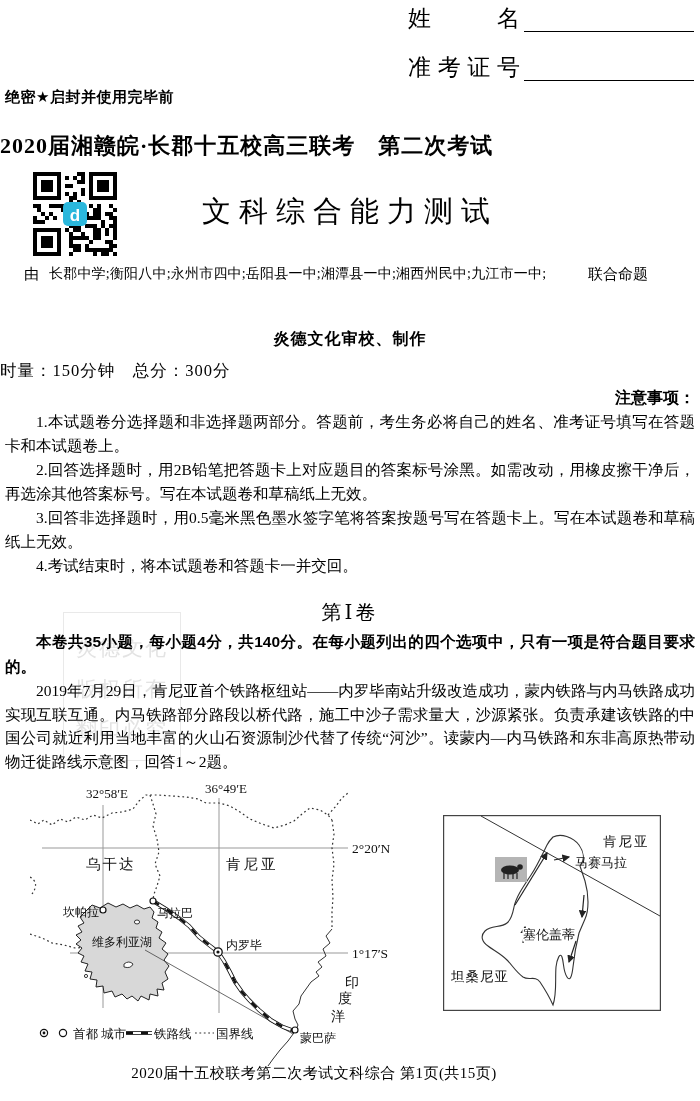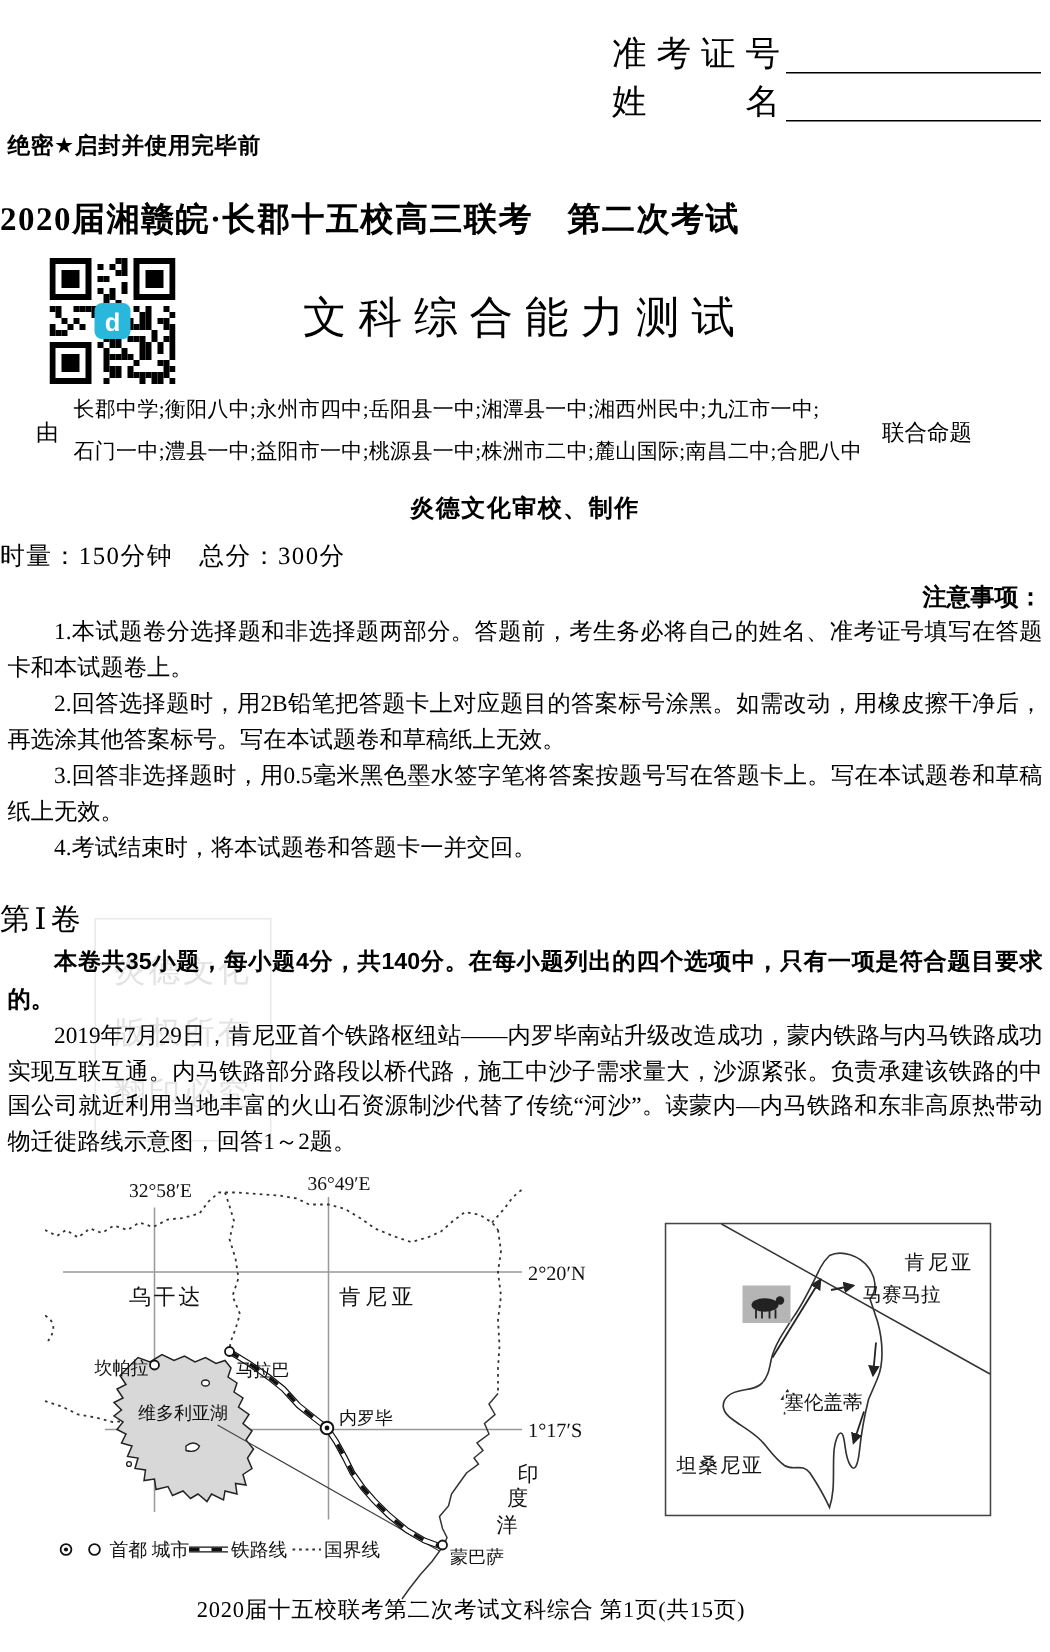--- a/index.html
+++ b/index.html
@@ -33,21 +33,21 @@
   .org-suffix{font-size:15px;white-space:nowrap;}
   
   .credit{left:0;top:329px;width:700px;text-align:center;
     font-family:Liberation Mono, monospace;font-weight:bold;font-size:16px;letter-spacing:1px;}
   .duration{left:0;top:360px;width:604px;text-align:left;font-size:16.5px;letter-spacing:1px;}
   
   .notice{left:5px;top:388px;width:690px;}
   .notice-title{font-family:Liberation Mono, monospace;font-weight:bold;font-size:16px;line-height:22px;text-align:right;}
   .notice p{margin:0;font-size:15.5px;line-height:24px;text-indent:2em;text-align:justify;}
   
-  .section-title{left:0;top:599px;width:700px;font-size:20px;letter-spacing:3px;}
+  .section-title{left:0;top:599px;width:700px;text-align:center;font-size:20px;letter-spacing:3px;}
   .instruction{left:5px;top:630px;width:690px;
     font-family:"Liberation Sans","DejaVu Sans",sans-serif;font-weight:bold;
     font-size:15.5px;line-height:24.5px;text-indent:2em;text-align:justify;}
   .stimulus{left:5px;top:679px;width:690px;font-size:15.5px;line-height:23.5px;
     text-indent:2em;text-align:justify;}
   
   .watermark{left:48px;top:612px;width:112px;border:1px solid #e9e9e9;padding:14px 2px 10px 2px;
     z-index:0;color:#e3e3e3;font-family:"Liberation Sans","DejaVu Sans",sans-serif;
     font-size:21px;line-height:41px;text-align:center;letter-spacing:2px;margin-left:15px;}
   
@@ -60,26 +60,26 @@
 </head>
 <body>
 
 <div class="abs watermark">
   <div>炎德文化</div>
   <div>版权所有</div>
   <div>翻印必究</div>
 </div>
 
 <div class="abs name-block z1">
+  <div class="blank-row">
+    <span class="blank-label">姓名</span>
+    <span class="blank-line"></span>
+  </div>
   <div class="blank-row second">
     <span class="blank-label">准考证号</span>
-    <span class="blank-line"></span>
-  </div>
-  <div class="blank-row">
-    <span class="blank-label">姓名</span>
     <span class="blank-line"></span>
   </div>
 </div>
 
 <div class="abs secrecy z1">绝密★启封并使用完毕前</div>
 
 <div class="abs exam-title z1">2020届湘赣皖·长郡十五校高三联考　第二次考试</div>
 
 <div class="abs qr z1">
   <svg id="qr-svg" width="84" height="84" viewBox="0 0 84 84">
@@ -216,21 +216,20 @@
     <text id="qr-logo-letter" x="42" y="48.5" text-anchor="middle" style="font-family:'Liberation Sans',sans-serif;font-weight:bold;font-size:17px;fill:#fff">d</text>
   </svg>
 </div>
 
 <div class="abs subject-title z1">文科综合能力测试</div>
 
 <div class="abs schools z1">
   <span class="org-prefix">由</span>
   <span class="school-lines">
     <div>长郡中学;衡阳八中;永州市四中;岳阳县一中;湘潭县一中;湘西州民中;九江市一中;</div>
-    <div>石门一中;澧县一中;益阳市一中;桃源县一中;株洲市二中;麓山国际;南昌二中;合肥八中</div>
   </span>
   <span class="org-suffix">联合命题</span>
 </div>
 
 <div class="abs credit z1">炎德文化审校、制作</div>
 <div class="abs duration z1">时量：150分钟　总分：300分</div>
 
 <div class="abs notice z1">
   <div class="notice-title">注意事项：</div>
   <p>1.本试题卷分选择题和非选择题两部分。答题前，考生务必将自己的姓名、准考证号填写在答题卡和本试题卷上。</p>

